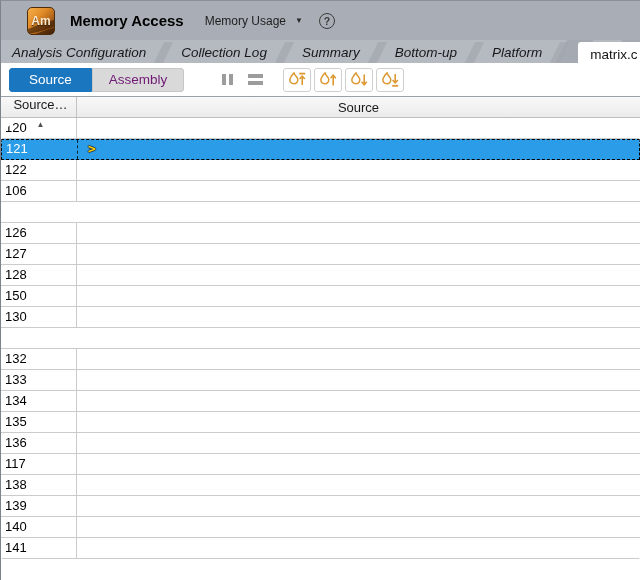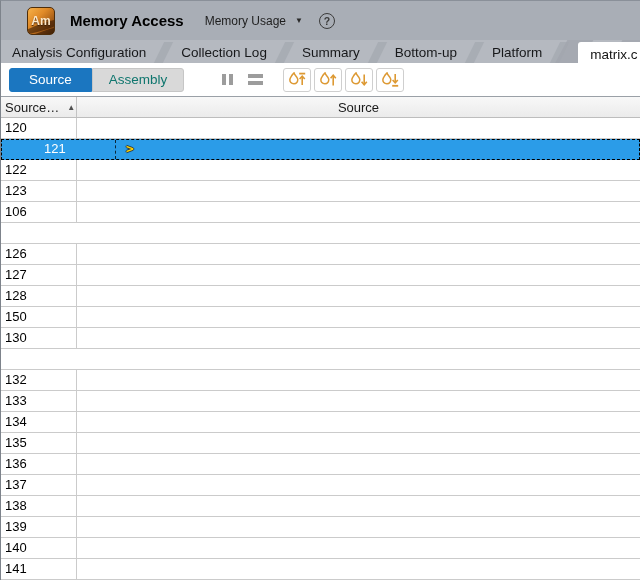--- a/index.html
+++ b/index.html
@@ -35,47 +35,47 @@
   .tab-sep { position:relative; z-index:1; width:9px; height:21px; margin:0 2px;
     background:#a2a6ae; transform:skewX(-26deg); opacity:.65; }
   .tab-active { position:relative; z-index:3; margin-left:12px; height:21px;
     background:#fff; border-radius:3px 3px 0 0; padding:3px 9px 0 12px;
     display:flex; align-items:center; gap:7px; font-size:13.5px; color:#141414; cursor:default; }
   
   .toolbar { height:33px; background:#fff; display:flex; align-items:center; padding-left:8px; }
   .seg { display:flex; }
   .seg-btn { height:24px; font-size:13.5px; display:flex; align-items:center; cursor:pointer; }
   .seg-source { background:#1b76c0; color:#fff; border:1px solid #1b76c0; border-radius:3px 0 0 3px; padding:0 19px; }
-  .seg-assembly { background:#d9d9d9; color:#0f766e; border:1px solid #c6c6c6; border-radius:0 3px 3px 0; padding:0 16px; }
+  .seg-assembly { background:#d9d9d9; color:#701a75; border:1px solid #c6c6c6; border-radius:0 3px 3px 0; padding:0 16px; }
   .icon-pause { margin-left:38px; display:flex; gap:3px; cursor:default; }
   .icon-pause i { width:4px; height:11px; background:#9c9c9c; }
   .icon-lines { margin-left:15px; display:flex; flex-direction:column; gap:3px; cursor:default; }
   .icon-lines i { width:15px; height:4px; background:#9c9c9c; }
   .flame-group { margin-left:20px; display:flex; gap:3px; }
   .flame-btn { width:28px; height:24px; background:#fff; border:1px solid #cfcfcf; border-radius:3px;
     display:flex; align-items:center; justify-content:center; cursor:pointer; padding:0; }
   
   .grid-header { display:flex; height:22px; background:linear-gradient(#f8f8f8,#ebebeb);
     border-top:1px solid #9aa0a7; border-bottom:1px solid #bdbdbd; font-size:13px; color:#1a1a1a; }
   .gh-line { width:76px; border-right:1px solid #c3c3c3; display:flex; align-items:center;
-    padding-left:4px; gap:8px; cursor:pointer; }
+    padding-left:4px; gap:8px; cursor:pointer;flex-direction:column; }
   .gh-sort { font-size:8px; color:#4f4f4f; }
   .gh-src { flex:1; text-align:center; line-height:21px; cursor:pointer; }
-  .grid-body { height:462px; overflow:hidden; background:#fff; }
+  .grid-body { height:462px; overflow:hidden; background:#fff;border-radius:27px; }
   .row { display:flex; height:21px; border-bottom:1px solid #cbcbcb; background:#fff; cursor:default; }
   .cell-num { width:76px; flex:0 0 76px; border-right:1px solid #cbcbcb; padding-left:4px;
     font-size:13px; color:#000; line-height:19px; }
   .cell-src { flex:1; position:relative; overflow:hidden; padding-left:4px;
     font-family:"DejaVu Sans Mono","Liberation Mono",monospace; font-size:13px;
     line-height:19px; white-space:pre; color:#000; }
   .cur-arrow { display:none; position:absolute; left:10px; top:0; font-size:13px; font-weight:bold;
     color:#ffd400; line-height:19px;
     text-shadow:-1px 0 0 #2c3e50, 1px 0 0 #2c3e50, 0 -1px 0 #2c3e50, 0 1px 0 #2c3e50; }
   .row.current { background:#2b9ce8; border-top:1px dashed #000; border-bottom:1px dashed #000;
-    border-left:1px dashed #000; border-right:1px dashed #000; height:21px;padding-left:38px; }
+    border-left:1px dashed #000; border-right:1px dashed #000; height:21px; }
   .row.current .cell-num { color:#fff; border-right:1px dashed rgba(0,0,0,.75); line-height:17px; }
   .row.current .cell-src { color:#fff; line-height:17px; }
   .row.current .cur-arrow { display:block; line-height:17px; }
 </style>
 </head>
 <body>
 
 <div class="app">
 
   <div class="titlebar">
@@ -84,21 +84,21 @@
     </div>
     <div class="app-title">Memory Access</div>
     <div class="viewpoint">Memory Usage</div>
     <div class="caret">▼</div>
     <div class="help">?</div>
   </div>
 
   <div class="tabbar">
     <div class="deco" style="left:560px"></div>
     <div class="deco" style="left:615px"></div>
-    <span style="display:flex;align-items:flex-end;">
+    <span style="display:flex;align-items:flex-end;font-style:italic;">
   <div class="tab"><span class="tab-label">Analysis Configuration</span></div>
   <div class="tab-sep"></div>
 
   <div class="tab"><span class="tab-label">Collection Log</span></div>
   <div class="tab-sep"></div>
 
   <div class="tab"><span class="tab-label">Summary</span></div>
   <div class="tab-sep"></div>
 
   <div class="tab"><span class="tab-label">Bottom-up</span></div>
@@ -186,27 +186,20 @@
   </div>
 
   <div class="row">
     <div class="cell-num">122</div>
     <div class="cell-src">
       
       
     </div>
   </div>
 
-  <div class="row">
-    <div class="cell-num">123</div>
-    <div class="cell-src">
-      
-      
-    </div>
-  </div>
 
   <div class="row">
     <div class="cell-num">106</div>
     <div class="cell-src">
       
       
     </div>
   </div>
 
   <div class="row">
@@ -297,21 +290,21 @@
 
   <div class="row">
     <div class="cell-num">136</div>
     <div class="cell-src">
       
       
     </div>
   </div>
 
   <div class="row">
-    <div class="cell-num">137</div>
+    <div class="cell-num">117</div>
     <div class="cell-src">
       
       <span class="code"></span>
     </div>
   </div>
 
   <div class="row">
     <div class="cell-num">138</div>
     <div class="cell-src">
       

